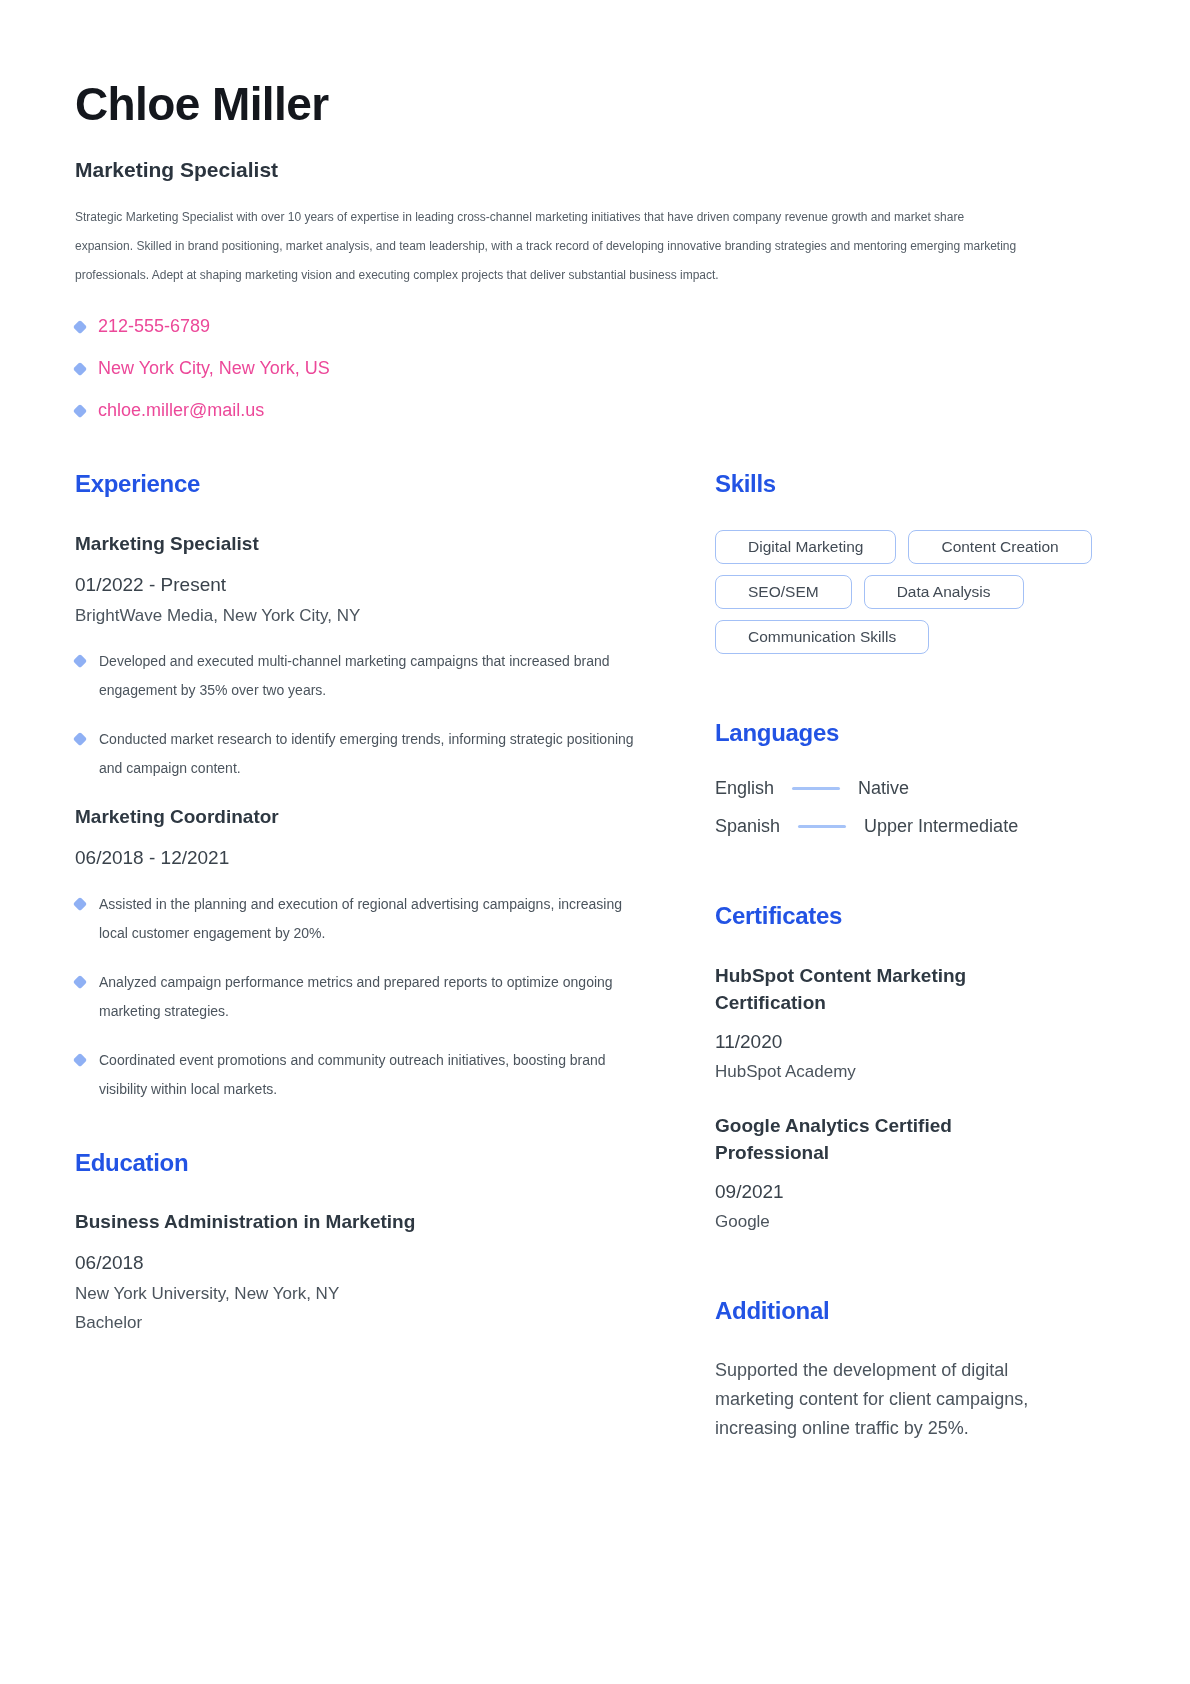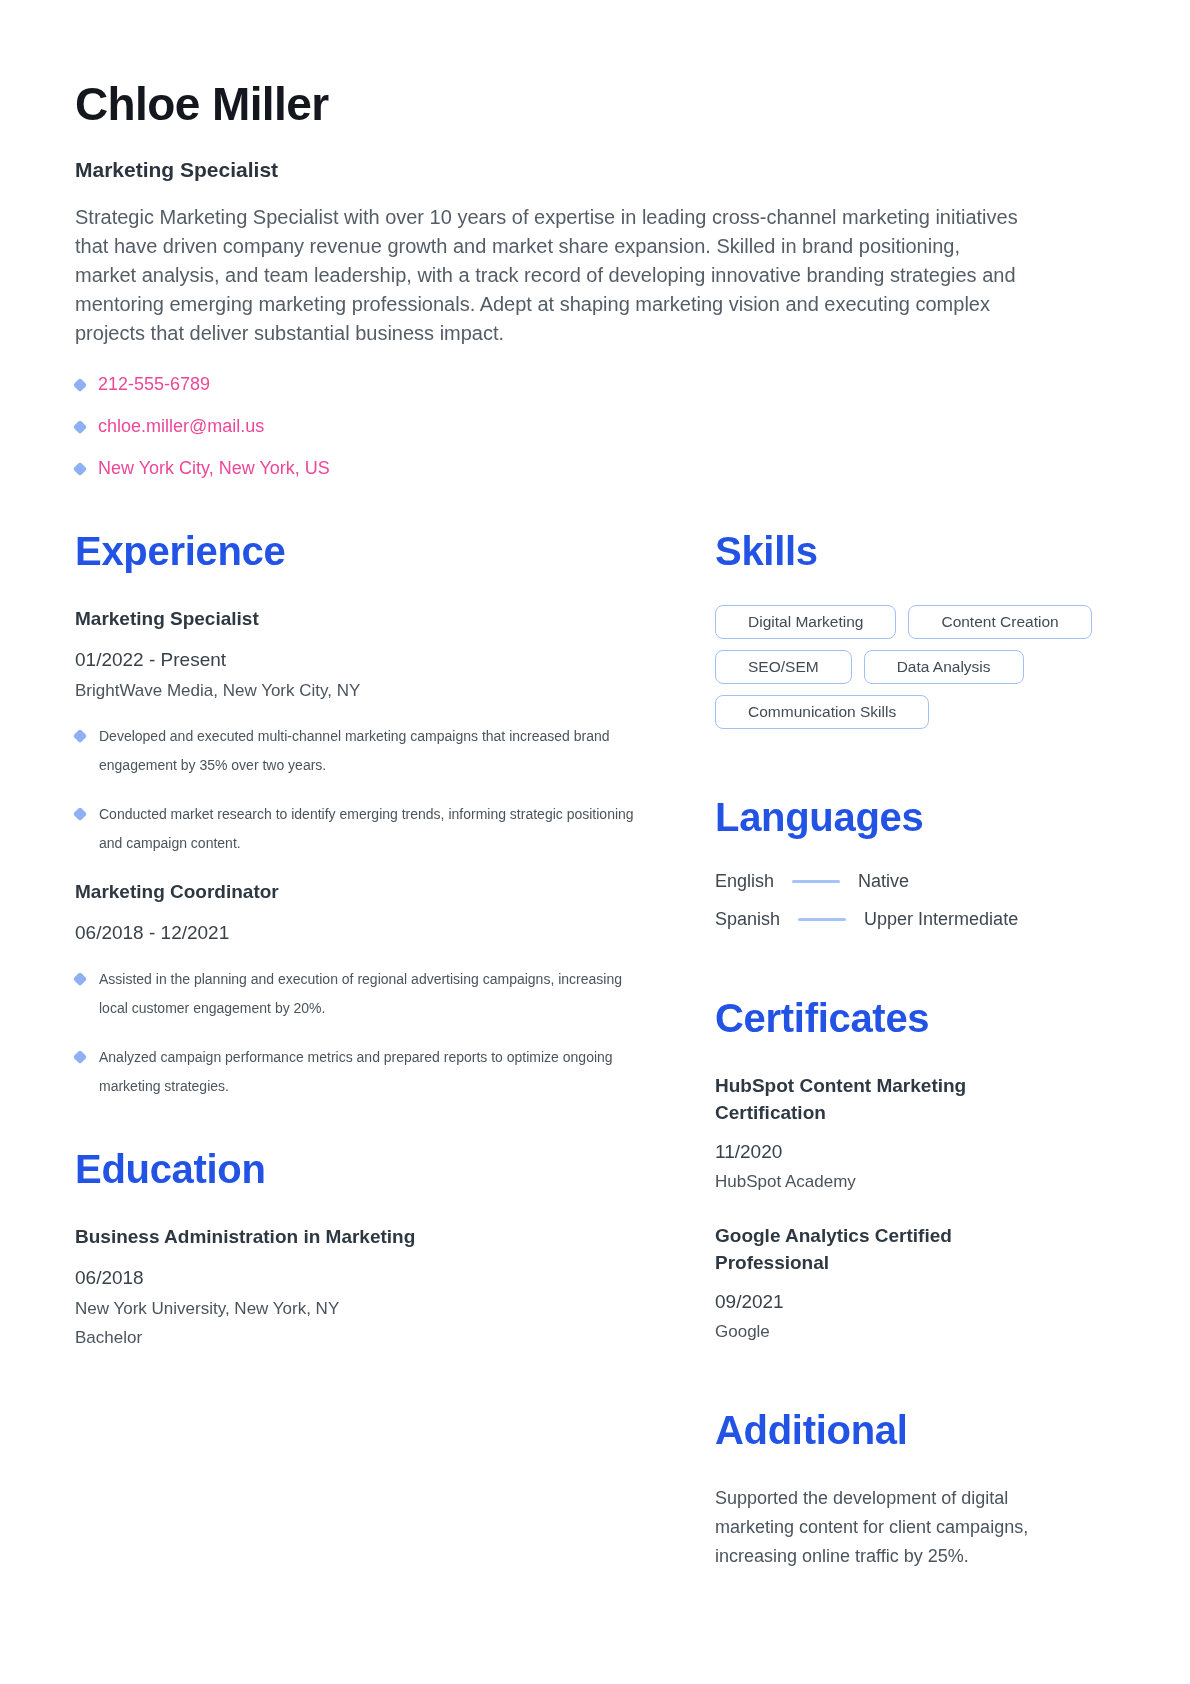--- a/index.html
+++ b/index.html
@@ -21,37 +21,37 @@
     color:var(--ink-body);background:#ffffff;
   }
   h1.name{
     font-size:46px;font-weight:800;color:var(--ink-dark);
     letter-spacing:-0.6px;margin:0 0 30px;line-height:1.05;
   }
   .top-title{
     font-size:21px;font-weight:700;color:#2b343e;margin:0 0 21px;
   }
   .summary{
-    font-size:20px;line-height:29px;color:var(--ink-summary);
+    font-size:12px;line-height:29px;color:var(--ink-summary);
     margin:0 0 26px;max-width:945px;
   }
   ul.contacts{list-style:none;margin:0;padding:0;}
   ul.contacts li{
     display:flex;align-items:center;gap:13px;
     font-size:18px;color:#ec4899;margin-bottom:21px;
   }
   .diamond{
     width:10px;height:10px;background:var(--bullet);
     border-radius:2px;transform:rotate(45deg);flex-shrink:0;
   }
   .columns{display:flex;gap:76px;margin-top:50px;}
   .col-left{width:564px;flex-shrink:0;}
   .col-right{flex:1;min-width:0;}
   h2.sec{
-    font-size:40px;font-weight:800;color:var(--accent);
+    font-size:24px;font-weight:800;color:var(--accent);
     letter-spacing:-0.3px;margin:0 0 32px;line-height:1.1;
   }
   h3.item-title{
     font-size:19px;font-weight:700;color:var(--ink-title);
     margin:0 0 17px;line-height:27px;
   }
   .dates{font-size:19px;font-weight:400;color:var(--ink-meta);margin:0 0 10px;}
   .org{font-size:17px;font-weight:400;color:var(--ink-body);margin:0;}
   ul.blist{list-style:none;margin:21px 0 0;padding:0;}
   ul.blist li{
@@ -92,25 +92,25 @@
     <div class="top-title">Marketing Specialist</div>
     <p class="summary">Strategic Marketing Specialist with over 10 years of expertise in leading cross-channel marketing initiatives that have driven company revenue growth and market share expansion. Skilled in brand positioning, market analysis, and team leadership, with a track record of developing innovative branding strategies and mentoring emerging marketing professionals. Adept at shaping marketing vision and executing complex projects that deliver substantial business impact.</p>
 
     <ul class="contacts">
       <li>
         <span class="diamond"></span>
         <span>212-555-6789</span>
       </li>
       <li>
         <span class="diamond"></span>
-        <span>chloe.miller@mail.us</span>
+        <span>New York City, New York, US</span>
       </li>
       <li>
         <span class="diamond"></span>
-        <span>New York City, New York, US</span>
+        <span>chloe.miller@mail.us</span>
       </li>
     </ul>
   </header>
 
   <div class="columns">
 
     <div class="col-left">
 
       <section>
         <h2 class="sec">Experience</h2>
@@ -135,20 +135,24 @@
           <h3 class="item-title">Marketing Coordinator</h3>
           <div class="dates">06/2018 - 12/2021</div>
           <ul class="blist">
             <li>
               <span class="diamond"></span>
               <span>Assisted in the planning and execution of regional advertising campaigns, increasing local customer engagement by 20%.</span>
             </li>
             <li>
               <span class="diamond"></span>
               <span>Analyzed campaign performance metrics and prepared reports to optimize ongoing marketing strategies.</span>
+            </li>
+            <li>
+              <span class="diamond"></span>
+              <span>Coordinated event promotions and community outreach initiatives, boosting brand visibility within local markets.</span>
             </li>
           </ul>
         </div>
       </section>
 
       <section class="edu">
         <h2 class="sec">Education</h2>
         <div>
           <h3 class="item-title">Business Administration in Marketing</h3>
           <div class="dates">06/2018</div>

